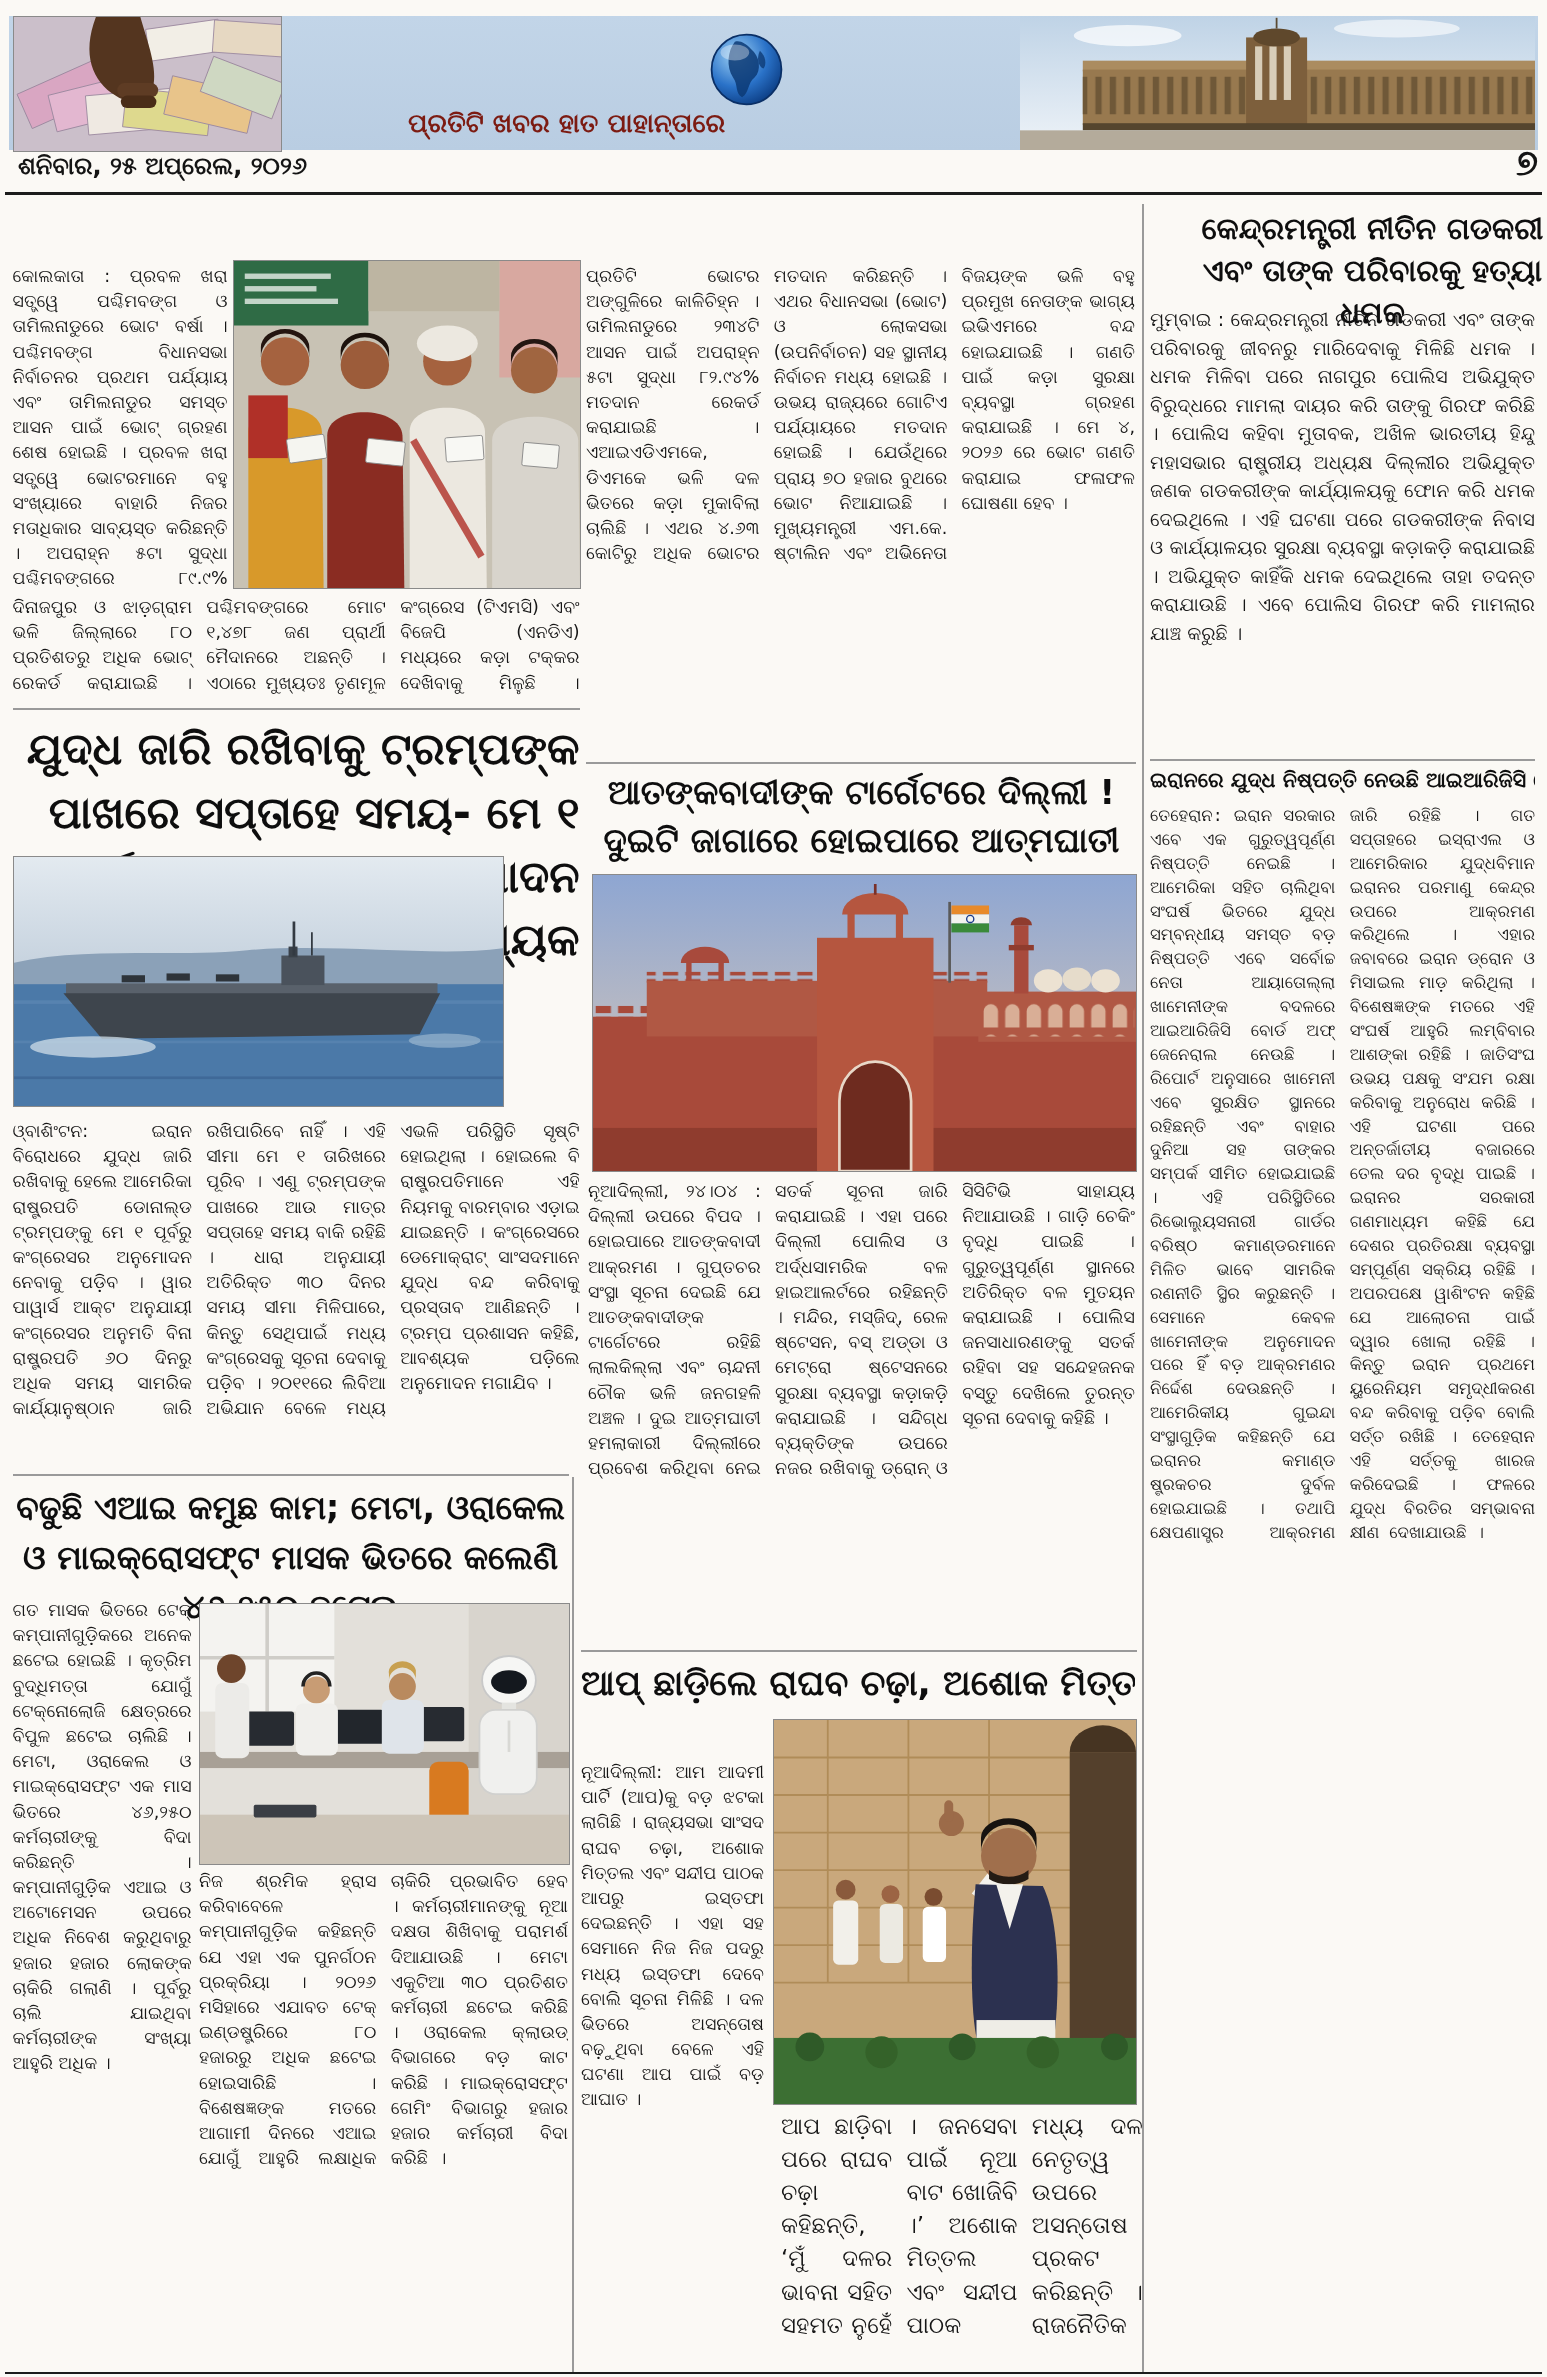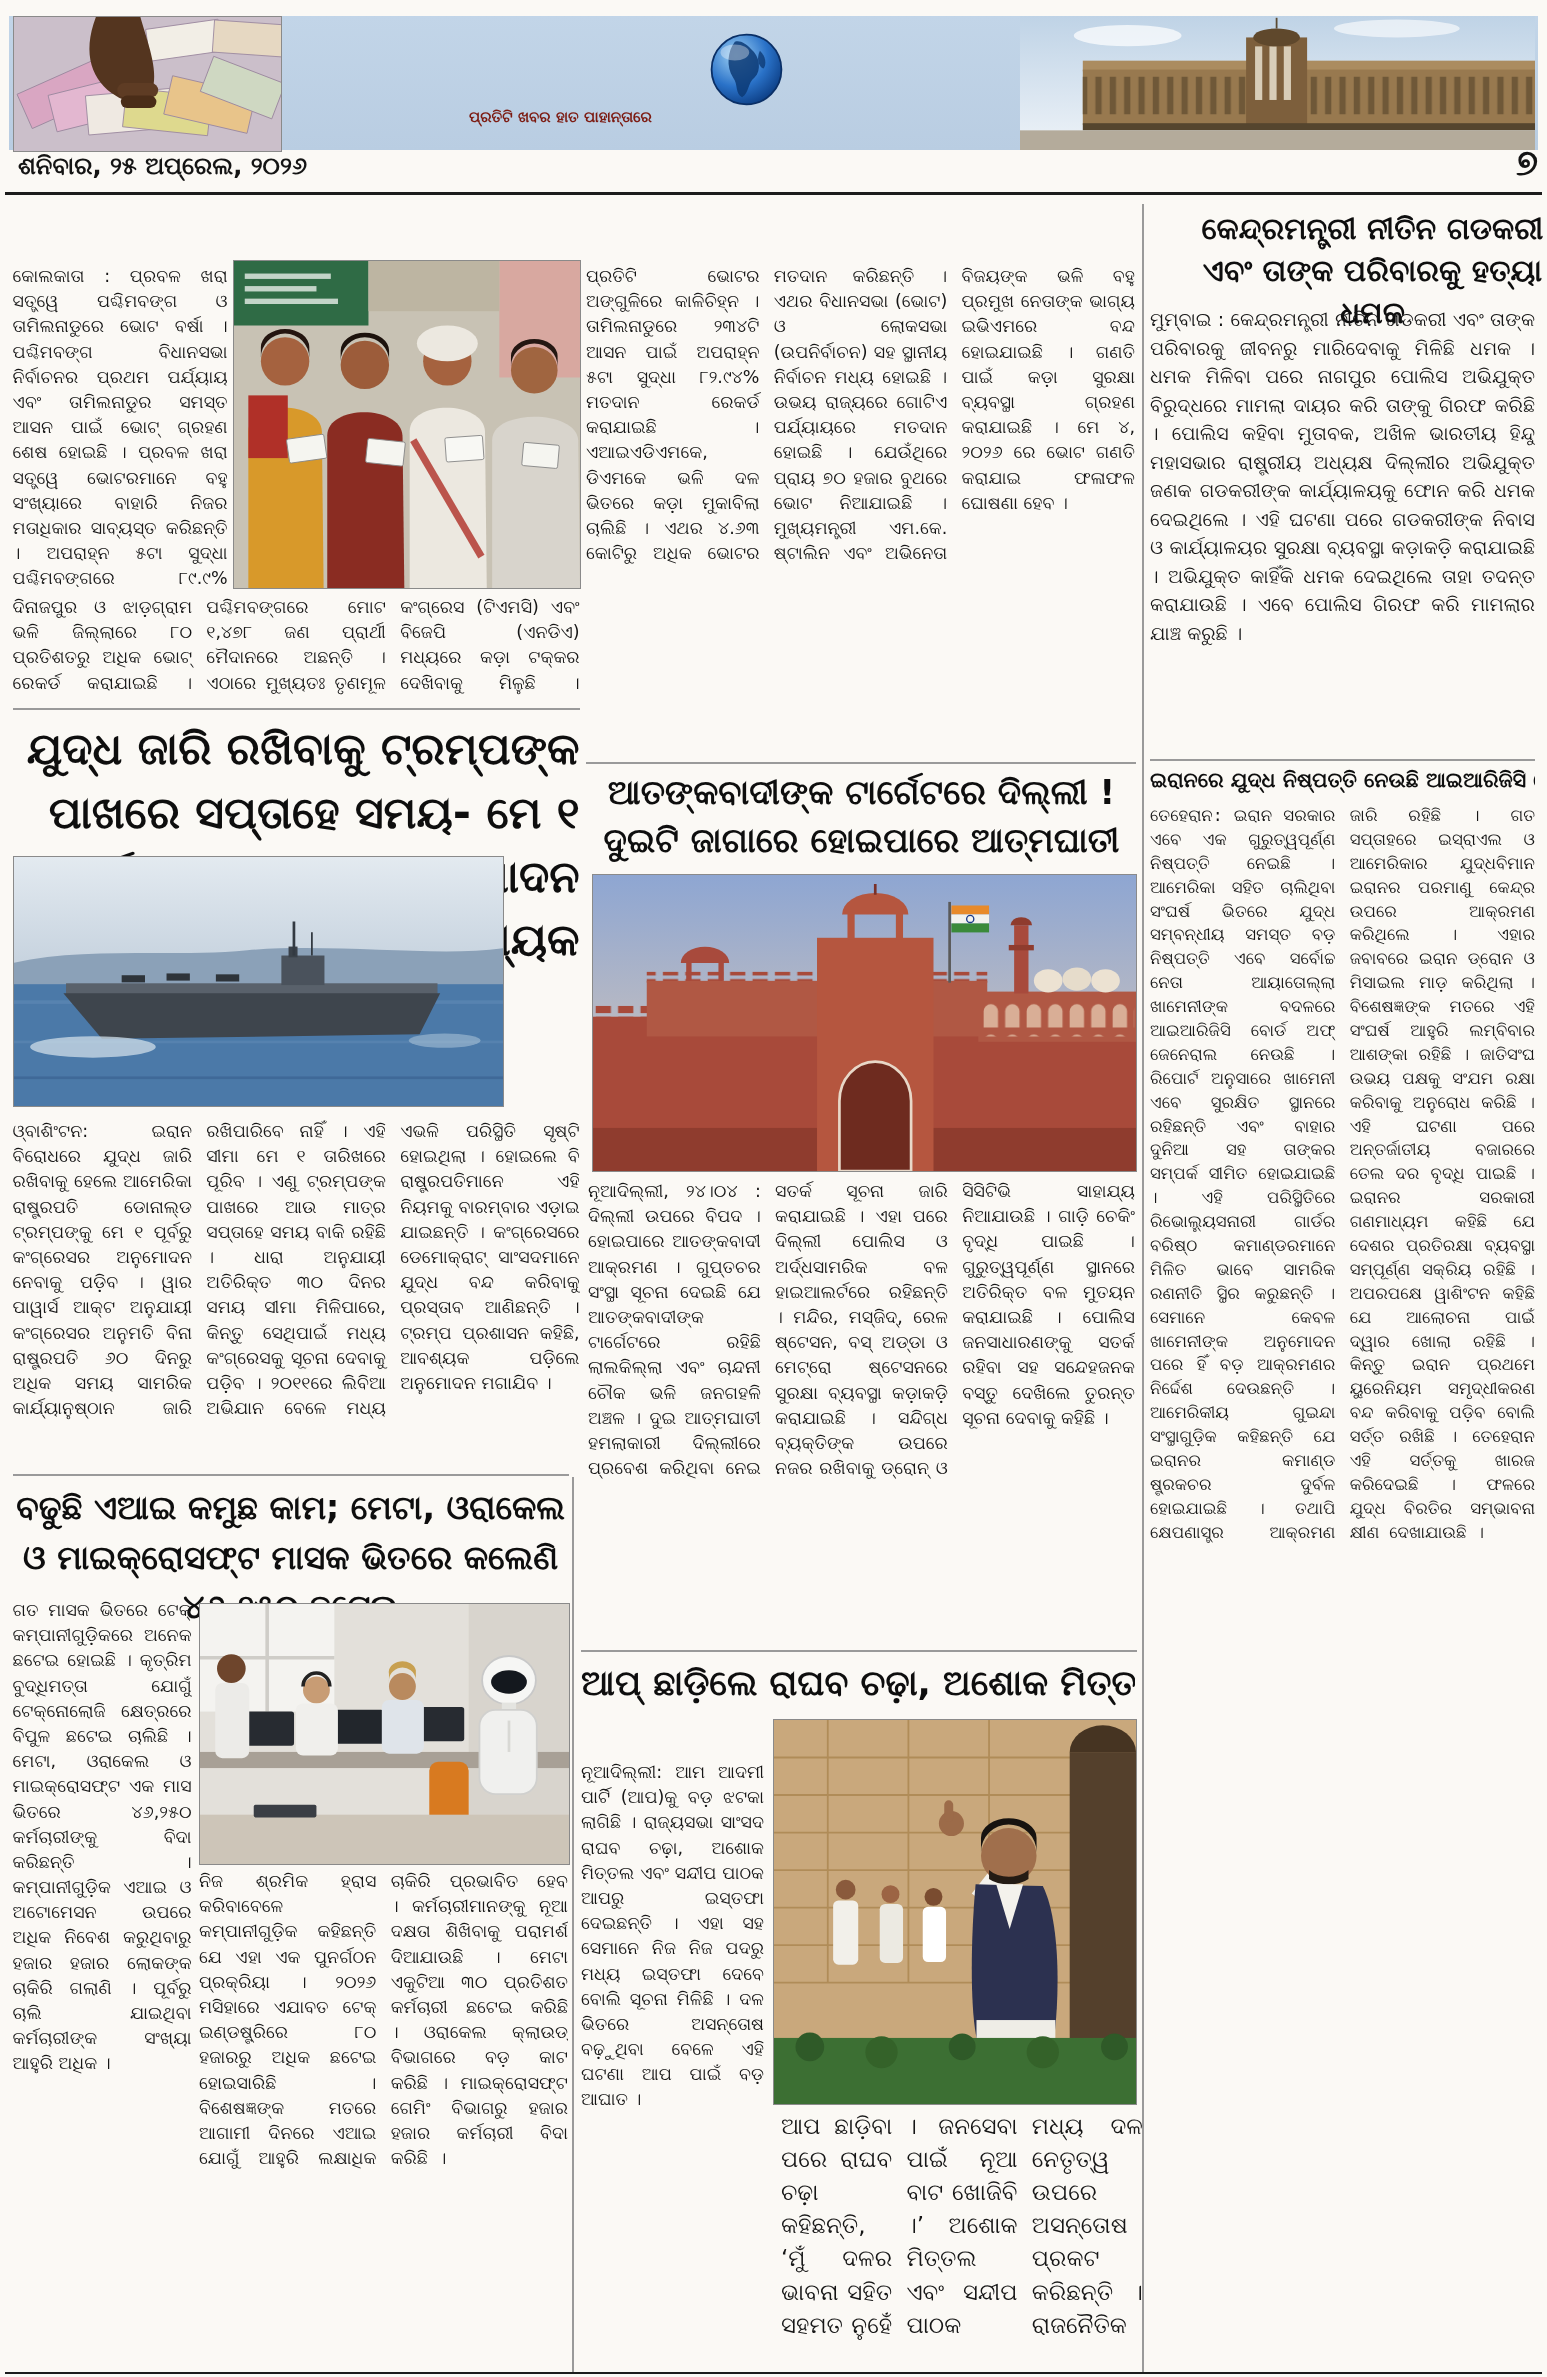--- a/index.html
+++ b/index.html
@@ -4,21 +4,21 @@
 <style>
   html,body{margin:0;padding:0;background:#888;}
   #page{position:relative;width:1547px;height:2377px;margin:0 auto;background:#fbf9f5;
         font-family:"DejaVu Sans","Liberation Sans",sans-serif;color:#141414;overflow:hidden;}
   .abs{position:absolute;}
   
   #band{left:9px;top:16px;width:1529px;height:134px;background:linear-gradient(180deg,#c2d5e8,#b3c9e0);}
   #masthead-title{left:289px;top:34px;width:421px;height:81px;font-size:51px;font-weight:700;color:#121212;
       white-space:nowrap;letter-spacing:0.9px;
       text-shadow:1.8px 1.8px 0 #fff,-1.8px -1.8px 0 #fff,1.8px -1.8px 0 #fff,-1.8px 1.8px 0 #fff,0 0 6.3px #fff;}
-  #masthead-tagline{left:408px;top:108px;width:305px;font-size:15px;font-weight:700;color:#7c1b12;text-align:center;white-space:nowrap;}
+  #masthead-tagline{left:408px;top:108px;width:305px;font-size:26px;font-weight:700;color:#7c1b12;text-align:center;white-space:nowrap;}
   
   #date{left:18px;top:152px;font-size:24px;font-weight:700;}
   #pageno{left:1484px;top:142px;width:54px;font-size:36px;font-weight:700;text-align:right;}
   .hrule{background:#1c1c1c;height:2.7px;}
   .thinrule{background:#9a9a9a;height:1.8px;}
   .vrule{background:#9a9a9a;width:1.8px;}
   
   .hl{font-weight:700;color:#0e0e0e;text-align:center;line-height:1.35;}
   .hl-one{white-space:nowrap;overflow:hidden;}
   

